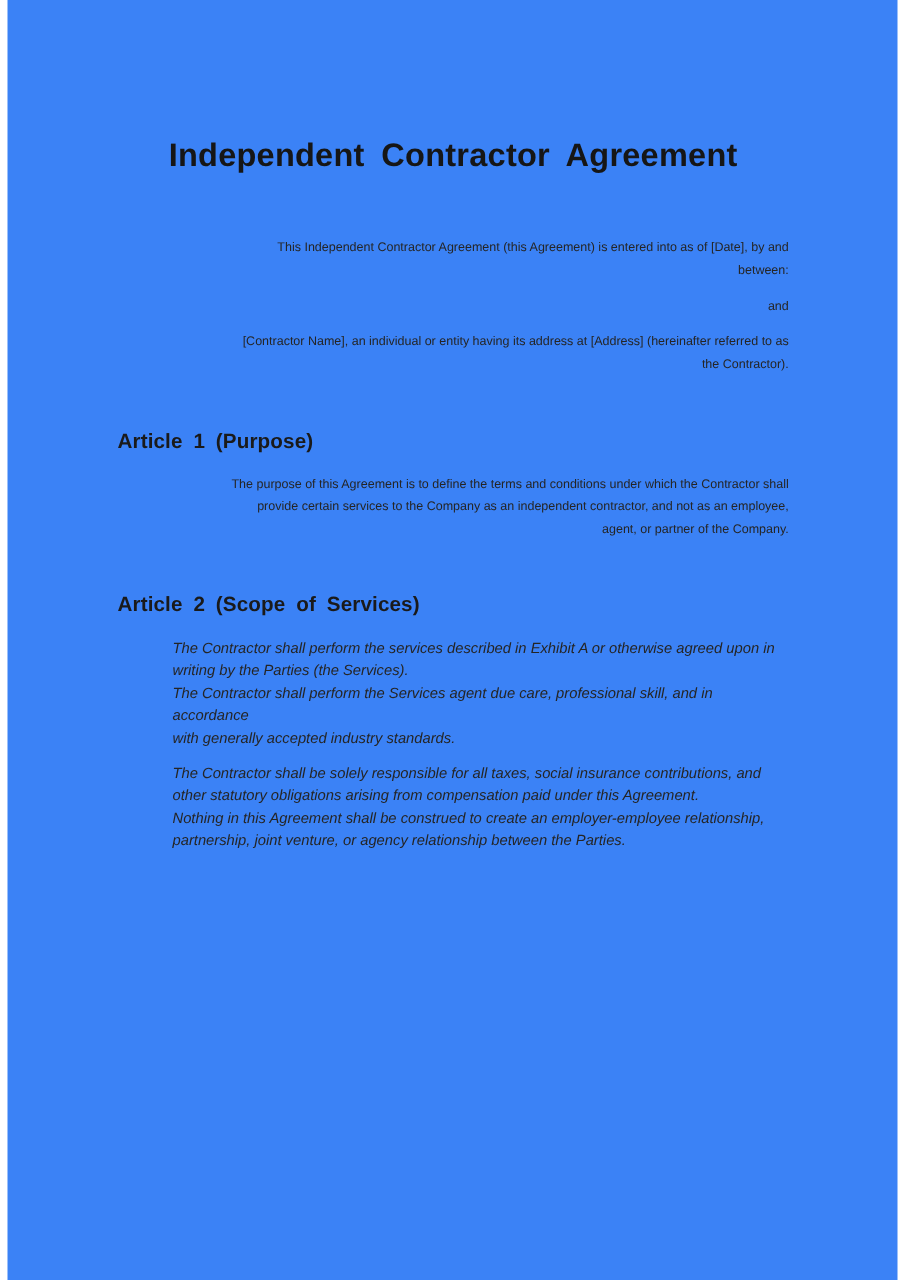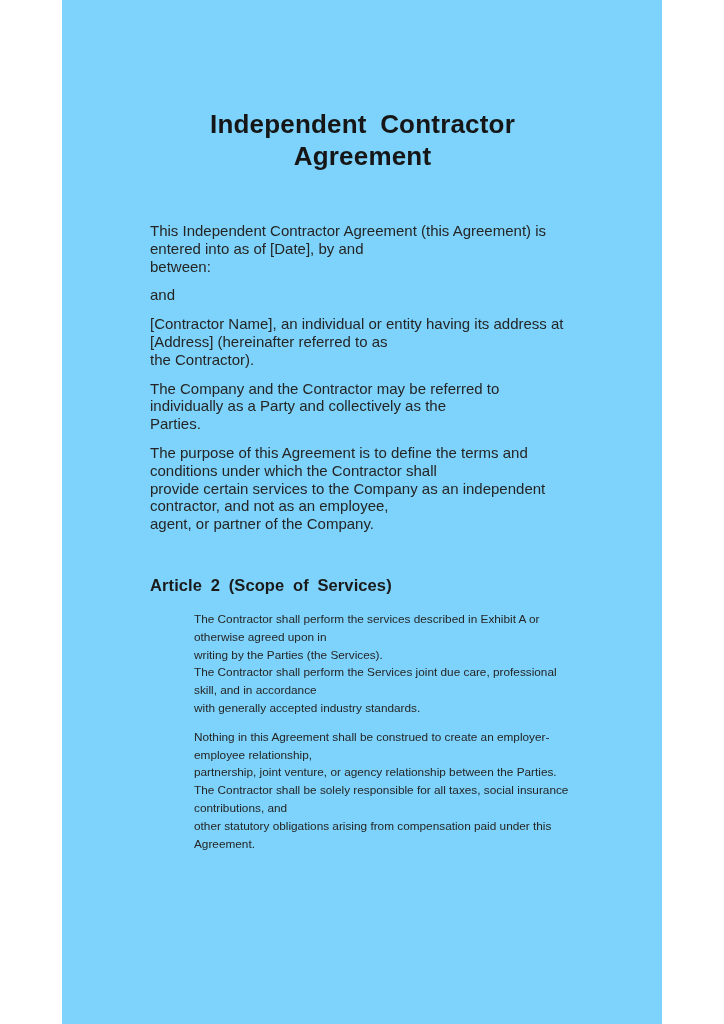--- a/index.html
+++ b/index.html
@@ -2,101 +2,102 @@
 <html><head>
 <meta charset="utf-8">
 <style>
   html, body {
     margin: 0;
     padding: 0;
     background: #ffffff;
   }
   .page {
     position: relative;
-    width: 600px;
+    width: 712px;
     height: 1024px;
     margin: 0 auto;
-    background: #7dd3fc;
+    background: #3b82f6;
     box-sizing: border-box;
     padding: 108px 87px 0 88px;
     font-family: "Liberation Sans", "DejaVu Sans", sans-serif;
     color: #252525;
     overflow: hidden;
   }
   .doc-title {
     margin: 0 0 50px 0;
     text-align: center;
     font-size: 26px;
     line-height: 32px;
     font-weight: 600;
     letter-spacing: 0.2px;
     word-spacing: 6px;
     color: #161616;
   }
   .para {
     margin: 0 0 11px 0;
-    font-size: 15px;
+    font-size: 10px;
     line-height: 17.8px;
     white-space: pre-line;
     color: #252525;
+    text-align: right;
   }
   .article-heading {
     margin: 42px 0 16px 0;
     font-size: 16.5px;
     line-height: 20px;
     font-weight: 700;
     word-spacing: 4px;
     letter-spacing: 0.1px;
     color: #1a1a1a;
   }
   .clauses {
     margin: 0 0 11px 44px;
   }
   .clause {
     margin: 0;
     font-size: 11.8px;
     line-height: 17.8px;
     white-space: pre-line;
     color: #252525;
+    font-style: italic;
   }
 </style>
 </head>
 <body>
 
 <div class="page">
 
   <h1 class="doc-title">Independent Contractor Agreement</h1>
 
   <p class="para">This Independent Contractor Agreement (this Agreement) is entered into as of [Date], by and
 between:</p>
 
 
   <p class="para">and</p>
 
   <p class="para">[Contractor Name], an individual or entity having its address at [Address] (hereinafter referred to as
 the Contractor).</p>
 
-  <p class="para">The Company and the Contractor may be referred to individually as a Party and collectively as the
-Parties.</p>
 
+  <h2 class="article-heading">Article 1 (Purpose)</h2>
 
   <p class="para">The purpose of this Agreement is to define the terms and conditions under which the Contractor shall
 provide certain services to the Company as an independent contractor, and not as an employee,
 agent, or partner of the Company.</p>
 
   <h2 class="article-heading">Article 2 (Scope of Services)</h2>
 
   <div class="clauses">
     <p class="clause">The Contractor shall perform the services described in Exhibit A or otherwise agreed upon in
 writing by the Parties (the Services).</p>
-    <p class="clause">The Contractor shall perform the Services joint due care, professional skill, and in accordance
+    <p class="clause">The Contractor shall perform the Services agent due care, professional skill, and in accordance
 with generally accepted industry standards.</p>
   </div>
 
 
   <div class="clauses">
+    <p class="clause">The Contractor shall be solely responsible for all taxes, social insurance contributions, and
+other statutory obligations arising from compensation paid under this Agreement.</p>
     <p class="clause">Nothing in this Agreement shall be construed to create an employer-employee relationship,
 partnership, joint venture, or agency relationship between the Parties.</p>
-    <p class="clause">The Contractor shall be solely responsible for all taxes, social insurance contributions, and
-other statutory obligations arising from compensation paid under this Agreement.</p>
   </div>
 
 </div>
 
 </body></html>

